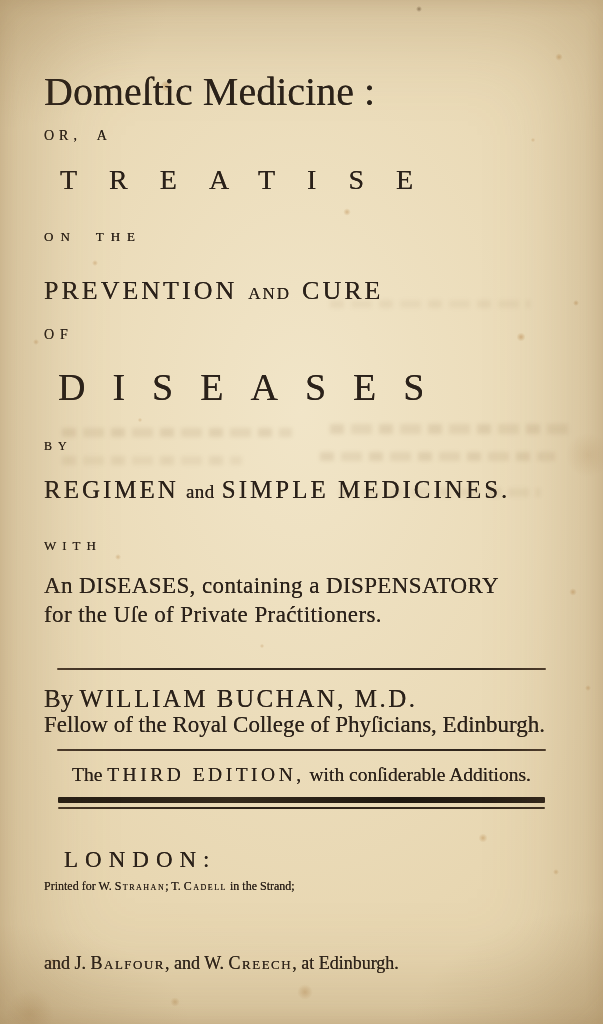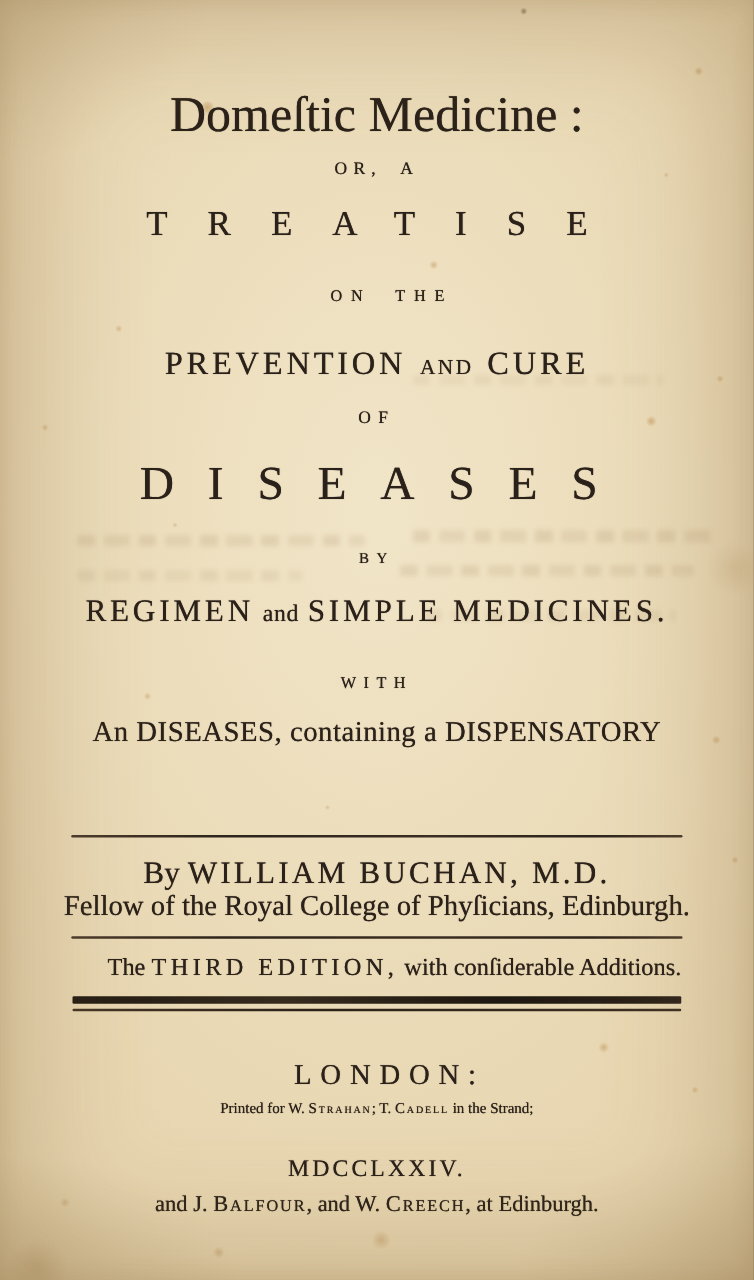--- a/index.html
+++ b/index.html
@@ -43,26 +43,26 @@
       radial-gradient(circle 3px at 262px 646px, rgba(176,122,58,0.30), transparent 75%),
       radial-gradient(circle 3px at 533px 140px, rgba(176,122,58,0.30), transparent 75%),
       radial-gradient(circle 28px at 588px 455px,rgba(160,114,60,0.14), transparent 80%),
       radial-gradient(circle 30px at 30px 1014px,rgba(150,104,52,0.18), transparent 80%);
   }
   .bleed{position:absolute;pointer-events:none;filter:blur(2px);opacity:.42;
     background:repeating-linear-gradient(90deg,
       rgba(146,116,76,0.38) 0 14px, rgba(146,116,76,0) 14px 21px,
       rgba(146,116,76,0.30) 21px 42px, rgba(146,116,76,0) 42px 49px);
   }
-  .line{position:absolute;left:0;right:0;text-align:center;line-height:1.12;
-    text-shadow:0 0 0.6px rgba(40,28,16,0.85);}
+  .line{position:absolute;left:0;right:0;text-align:left;line-height:1.12;
+    text-shadow:0 0 0.6px rgba(40,28,16,0.85);padding-left:44px;}
   .t-main    {top:70px;  font-size:40px;}
   .t-ora     {top:128px; font-size:14px; letter-spacing:5px; word-spacing:7px;}
   .t-treat   {top:164px; font-size:28px; letter-spacing:32px; left:16px;}
-  .t-onthe   {top:230px; font-size:13px; letter-spacing:7px; word-spacing:9px;margin-left:24px;}
+  .t-onthe   {top:230px; font-size:13px; letter-spacing:7px; word-spacing:9px;}
   .t-prev    {top:276px; font-size:26px; letter-spacing:3px;}
   .t-prev .small-and{font-size:17px; letter-spacing:2px; margin:0 11px;}
   .t-of      {top:327px; font-size:14px; letter-spacing:6px;}
   .t-dis     {top:366px; font-size:38px; letter-spacing:27px; left:14px;}
   .t-by      {top:440px; font-size:12px; letter-spacing:6px;}
   .t-reg     {top:476px; font-size:25px; letter-spacing:3px;}
   .t-reg .lc-and{font-size:19px; letter-spacing:0.5px; margin:0 7px;}
   .t-with    {top:539px; font-size:13px; letter-spacing:6px;}
   .t-app1    {top:573px; font-size:23px; letter-spacing:0.4px;}
   .t-app2    {top:602px; font-size:23px; letter-spacing:0.4px;}
@@ -107,34 +107,34 @@
   <div class="line t-prev"><span>PREVENTION</span><span class="small-and">AND</span><span>CURE</span></div>
 
   <div class="line t-of">OF</div>
   <div class="line t-dis">DISEASES</div>
   <div class="line t-by">BY</div>
 
   <div class="line t-reg"><span>REGIMEN</span><span class="lc-and">and</span><span>SIMPLE MEDICINES.</span></div>
 
   <div class="line t-with">WITH</div>
   <div class="line t-app1">An DISEASES, containing a DISPENSATORY</div>
+  <div class="line t-app2">for the Uſe of Private Praćtitioners.</div>
 
   <div class="rule rule-1"></div>
 
   <div class="line t-author"><span>By </span><span class="caps-name">WILLIAM BUCHAN, M.D.</span></div>
   <div class="line t-affil">Fellow of the Royal College of Phyſicians, Edinburgh.</div>
 
   <div class="rule rule-2"></div>
 
   <div class="line t-edition"><span>The </span><span class="caps-ed">THIRD EDITION,</span><span> with conſiderable Additions.</span></div>
 
   <div class="rule-thick"></div>
   <div class="rule-thin-under"></div>
 
   <div class="line t-city">LONDON:</div>
 
   <div class="line t-imp1"><span>Printed for W. </span><span class="sc">Strahan</span><span>; T. </span><span class="sc">Cadell</span><span> in the Strand;</span></div>
 
   <div class="line t-imp2"><span>and J. </span><span class="sc">Balfour</span><span>, and W. </span><span class="sc">Creech</span><span>, at Edinburgh.</span></div>
 
-  <div class="line t-year">MDCCLXXIV.</div>
 
 </div>
 
 </body></html>

